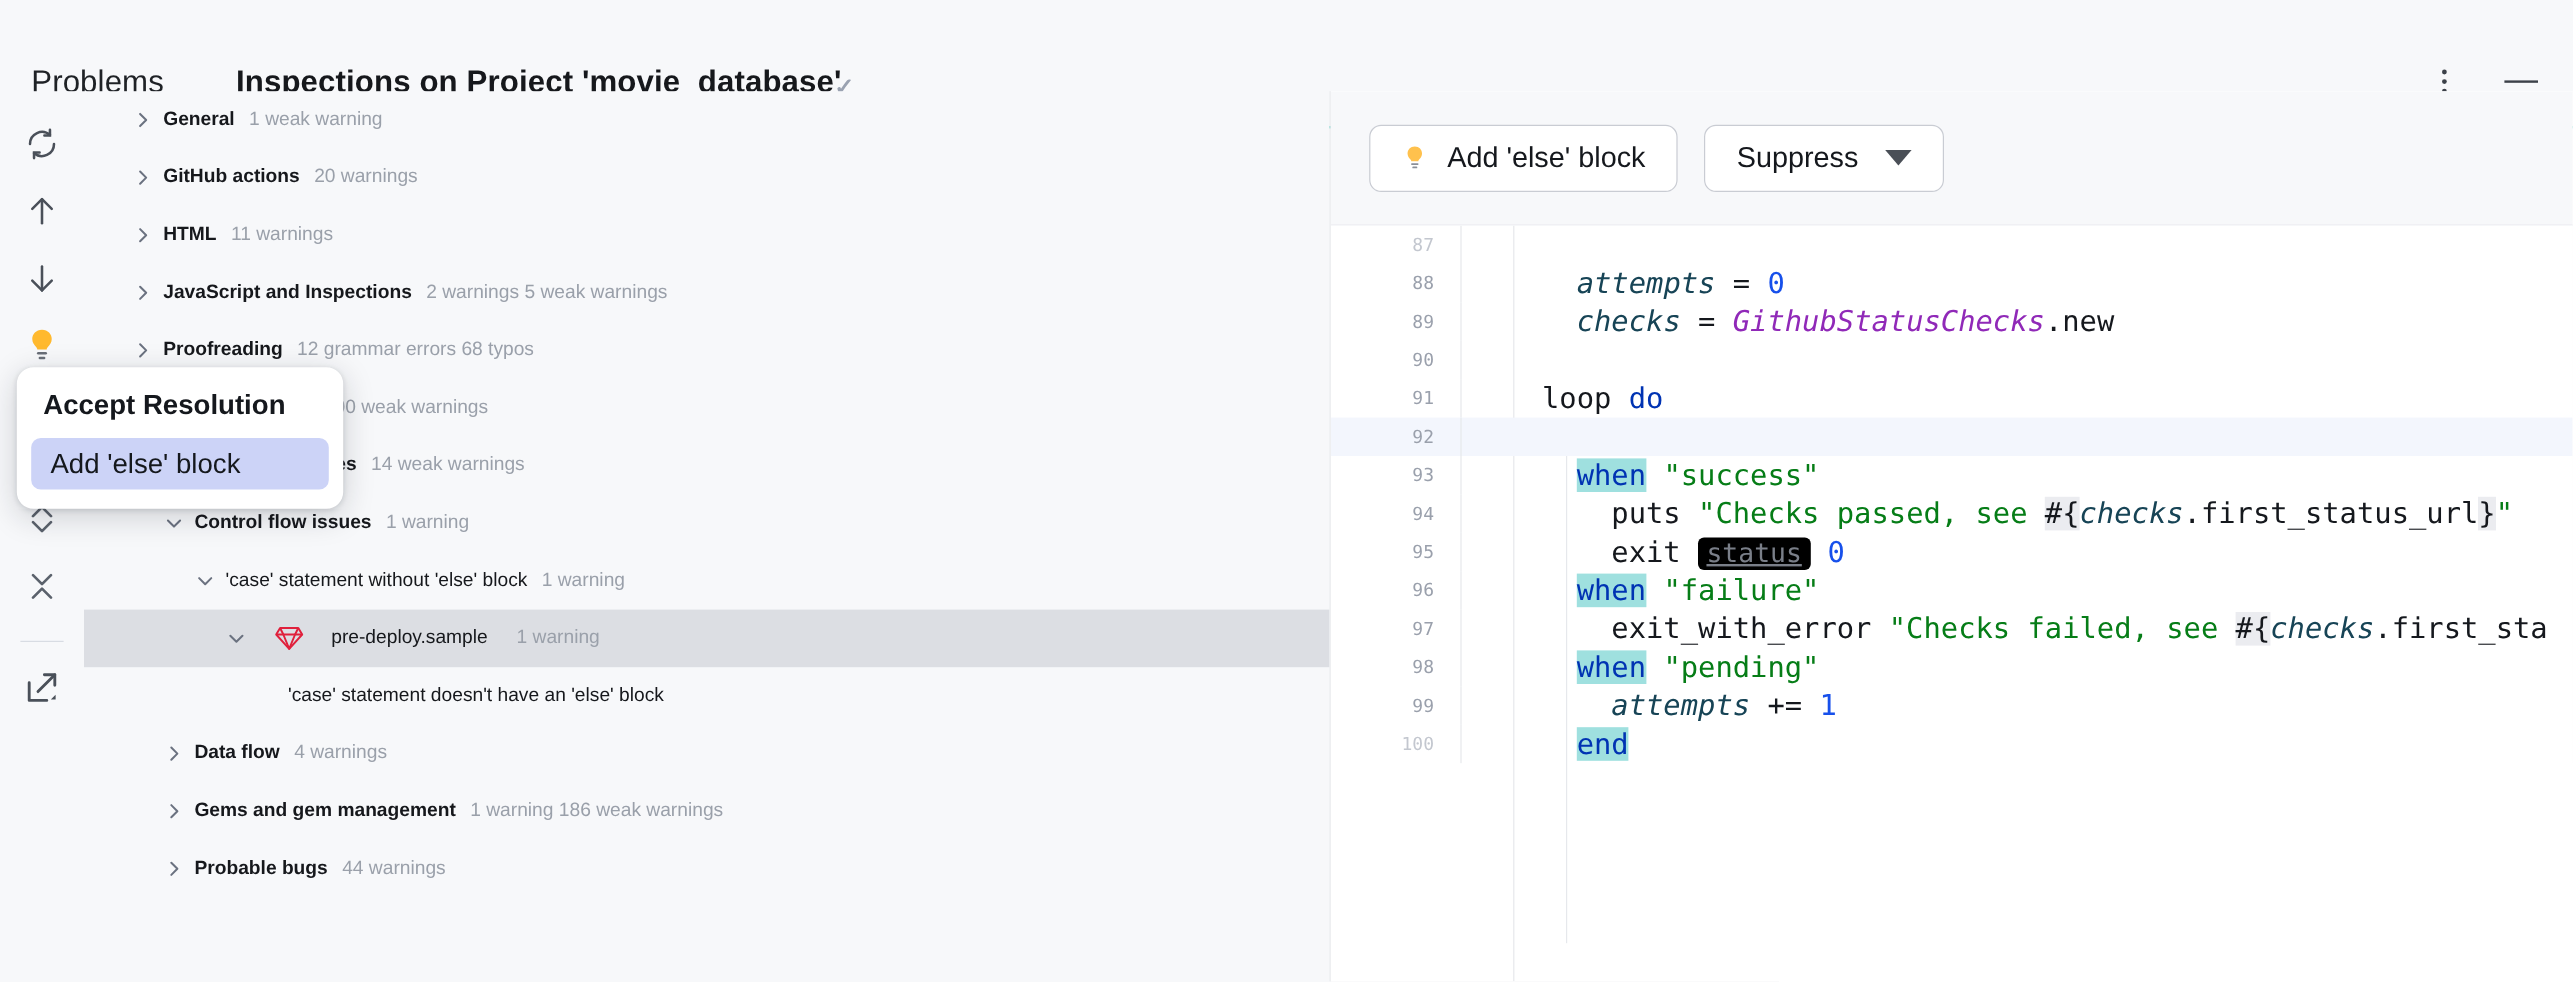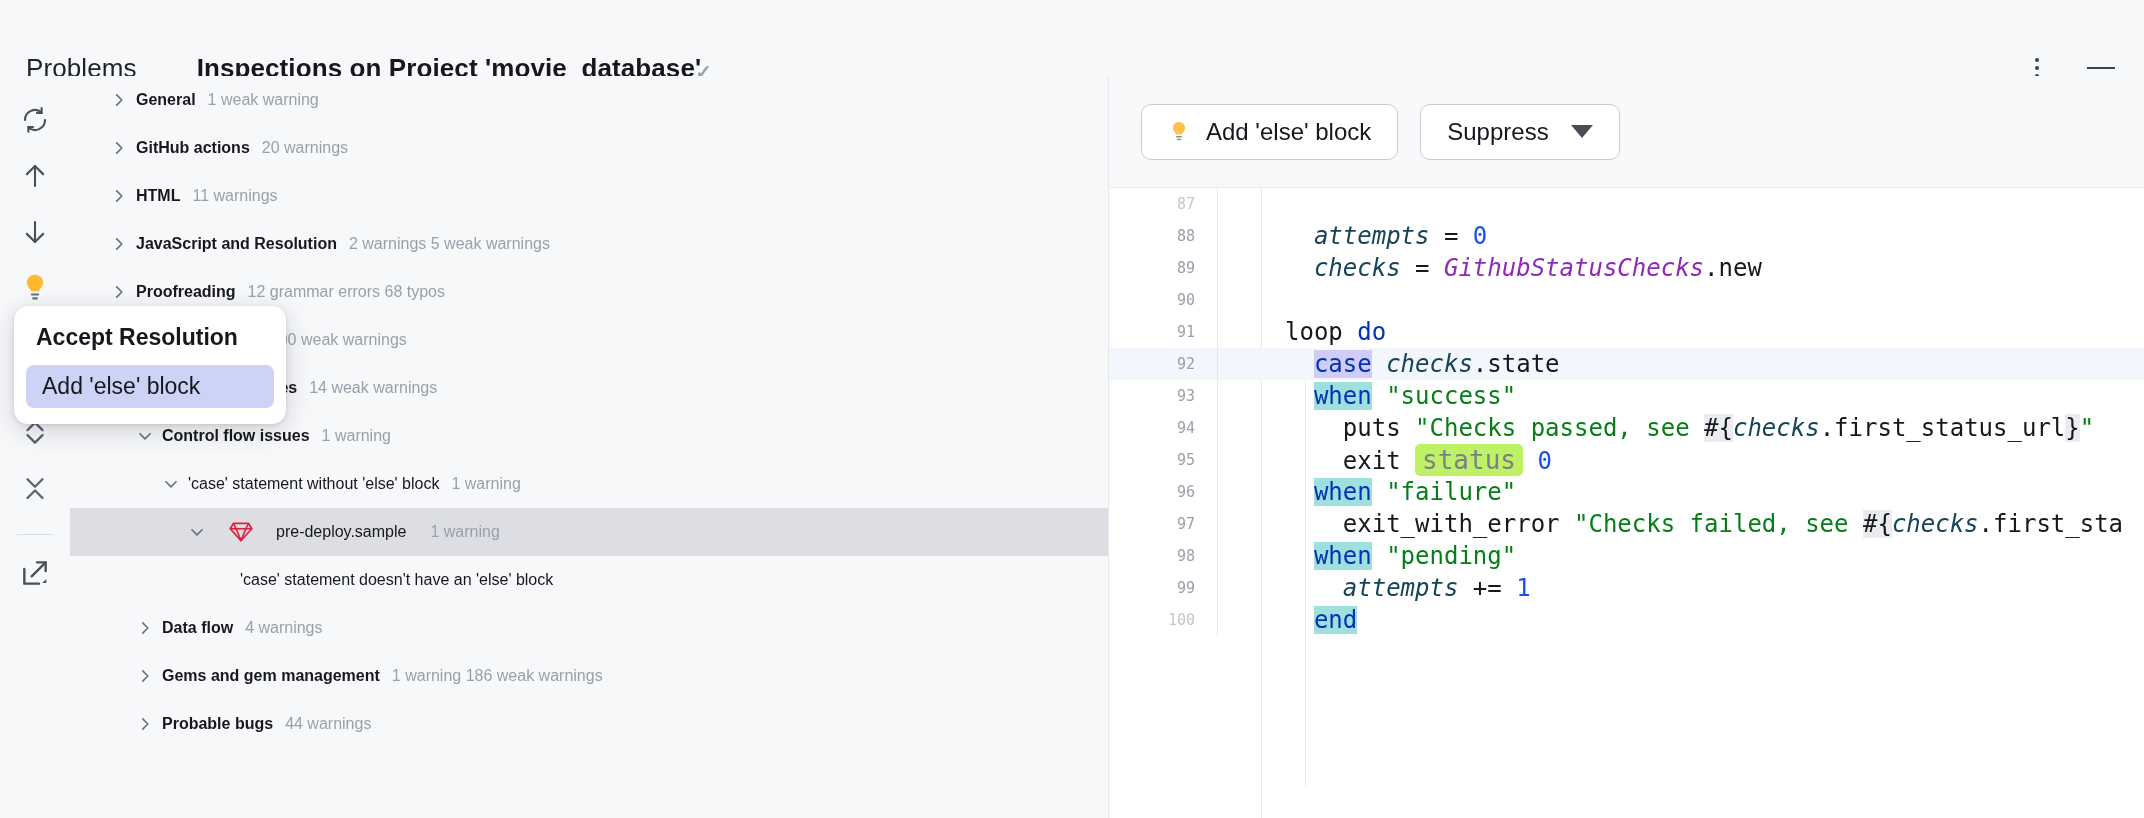--- a/index.html
+++ b/index.html
@@ -156,21 +156,21 @@
 
   .tok-kw { color: #0033b3; }
   .tok-num { color: #1750eb; }
   .tok-str { color: #067d17; }
   .tok-var { color: #174456; font-style: italic; }
   .tok-cls { color: #9029b8; font-style: italic; }
   .tok-plain { color: #15181d; }
   .hl-case { background: #cfcdf5; }
   .hl-when { background: #9fe0df; }
   .hl-interp { background: #ebecf0; }
-  .hl-param { background: #bef264; color: #7a7f89; border-radius: 5px; padding: 1px 7px; font-size: 26px; }
+  .hl-param { background: #000000; color: #7a7f89; border-radius: 5px; padding: 1px 7px; font-size: 22px; text-decoration: underline; }
   .indent-guide {
     position: absolute; top: 0; bottom: 0; width: 1px; background: #e6e8ec;
   }
 </style>
 </head>
 <body>
 
 <div id="app">
 
   <div class="topbar">
@@ -274,21 +274,21 @@
           </span>
           <span class="label">HTML</span>
           <span class="count">11 warnings</span>
         </div>
         <div class="row" style="padding-left: 32px;">
           <span class="twisty">
             <svg width="18" height="18" viewBox="0 0 16 16" fill="none" stroke="#6b7280" stroke-width="1.5" stroke-linecap="round" stroke-linejoin="round">
               <path d="M6 3.5 10.5 8 6 12.5"></path>
             </svg>
           </span>
-          <span class="label">JavaScript and Resolution</span>
+          <span class="label">JavaScript and Inspections</span>
           <span class="count">2 warnings 5 weak warnings</span>
         </div>
         <div class="row" style="padding-left: 32px;">
           <span class="twisty">
             <svg width="18" height="18" viewBox="0 0 16 16" fill="none" stroke="#6b7280" stroke-width="1.5" stroke-linecap="round" stroke-linejoin="round">
               <path d="M6 3.5 10.5 8 6 12.5"></path>
             </svg>
           </span>
           <span class="label">Proofreading</span>
           <span class="count">12 grammar errors 68 typos</span>
@@ -427,21 +427,20 @@
             <span class="codetext"></span>
           </div>
           <div class="codeline">
             <span class="gutter">91</span>
             <span class="fold"></span>
             <span class="codetext"><span class="tok-plain">loop </span><span class="tok-kw">do</span></span>
           </div>
           <div class="codeline hl">
             <span class="gutter">92</span>
             <span class="fold"></span>
-            <span class="codetext"><span class="tok-plain">  </span><span class="tok-kw hl-case">case</span><span class="tok-plain"> </span><span class="tok-var">checks</span><span class="tok-plain">.state</span></span>
           </div>
           <div class="codeline">
             <span class="gutter">93</span>
             <span class="fold"></span>
             <span class="codetext"><span class="tok-plain">  </span><span class="tok-kw hl-when">when</span><span class="tok-plain"> </span><span class="tok-str">"success"</span></span>
           </div>
           <div class="codeline">
             <span class="gutter">94</span>
             <span class="fold"></span>
             <span class="codetext"><span class="tok-plain">    puts </span><span class="tok-str">"Checks passed, see </span><span class="tok-plain hl-interp">#{</span><span class="tok-var">checks</span><span class="tok-plain">.first_status_url</span><span class="tok-plain hl-interp">}</span><span class="tok-str">"</span></span>

